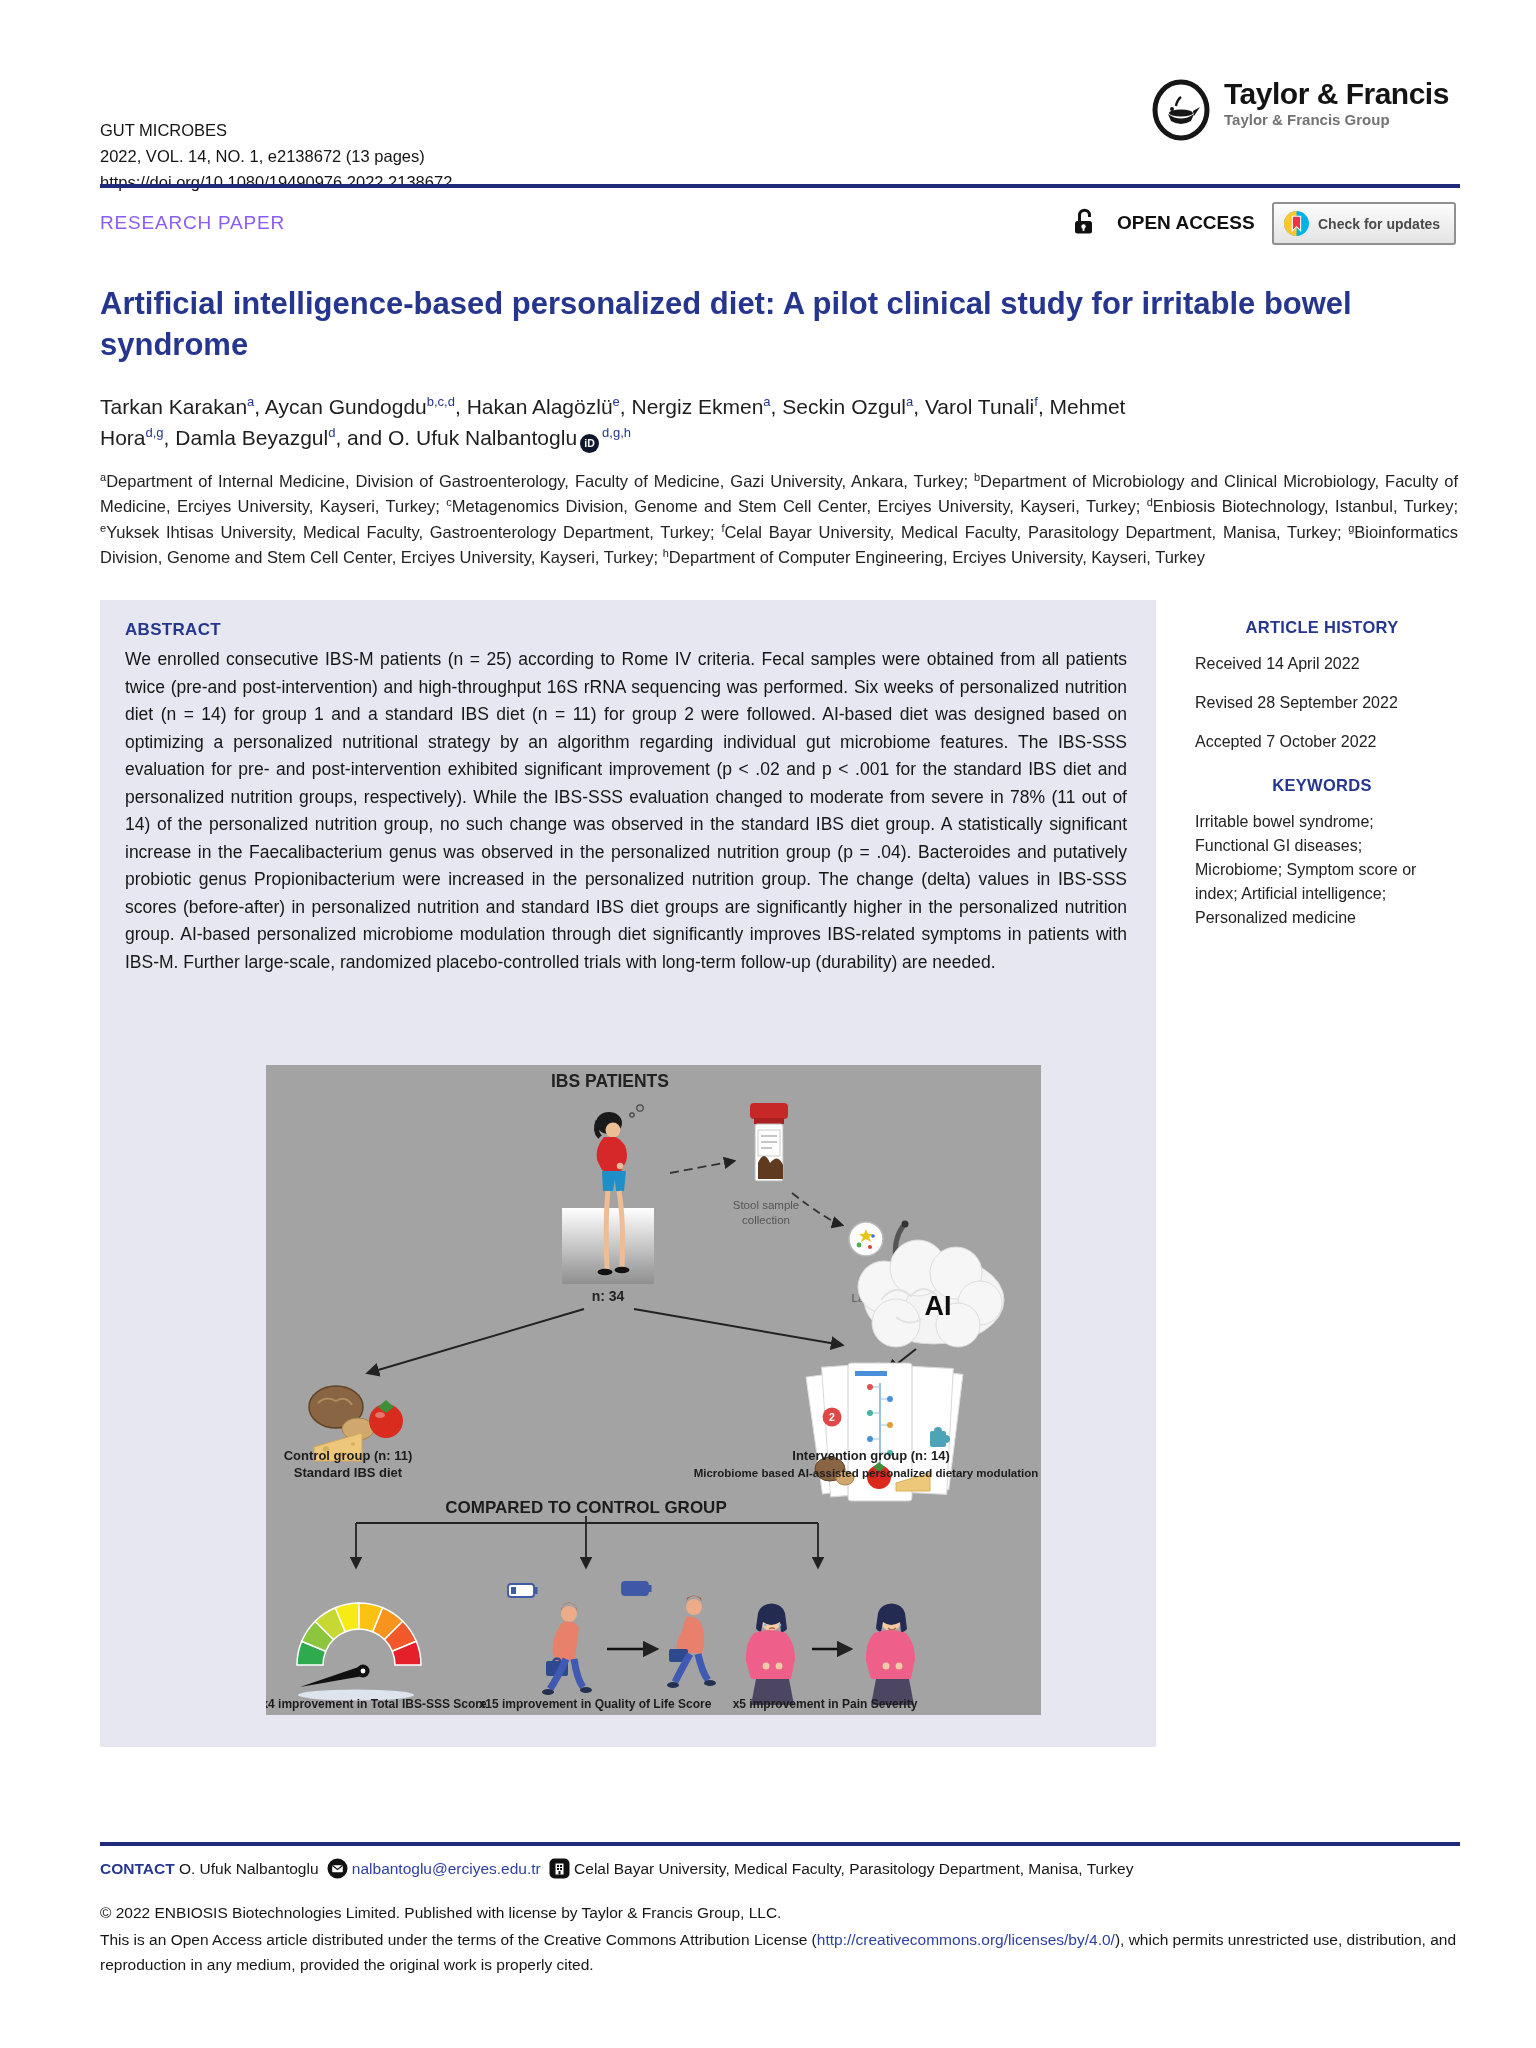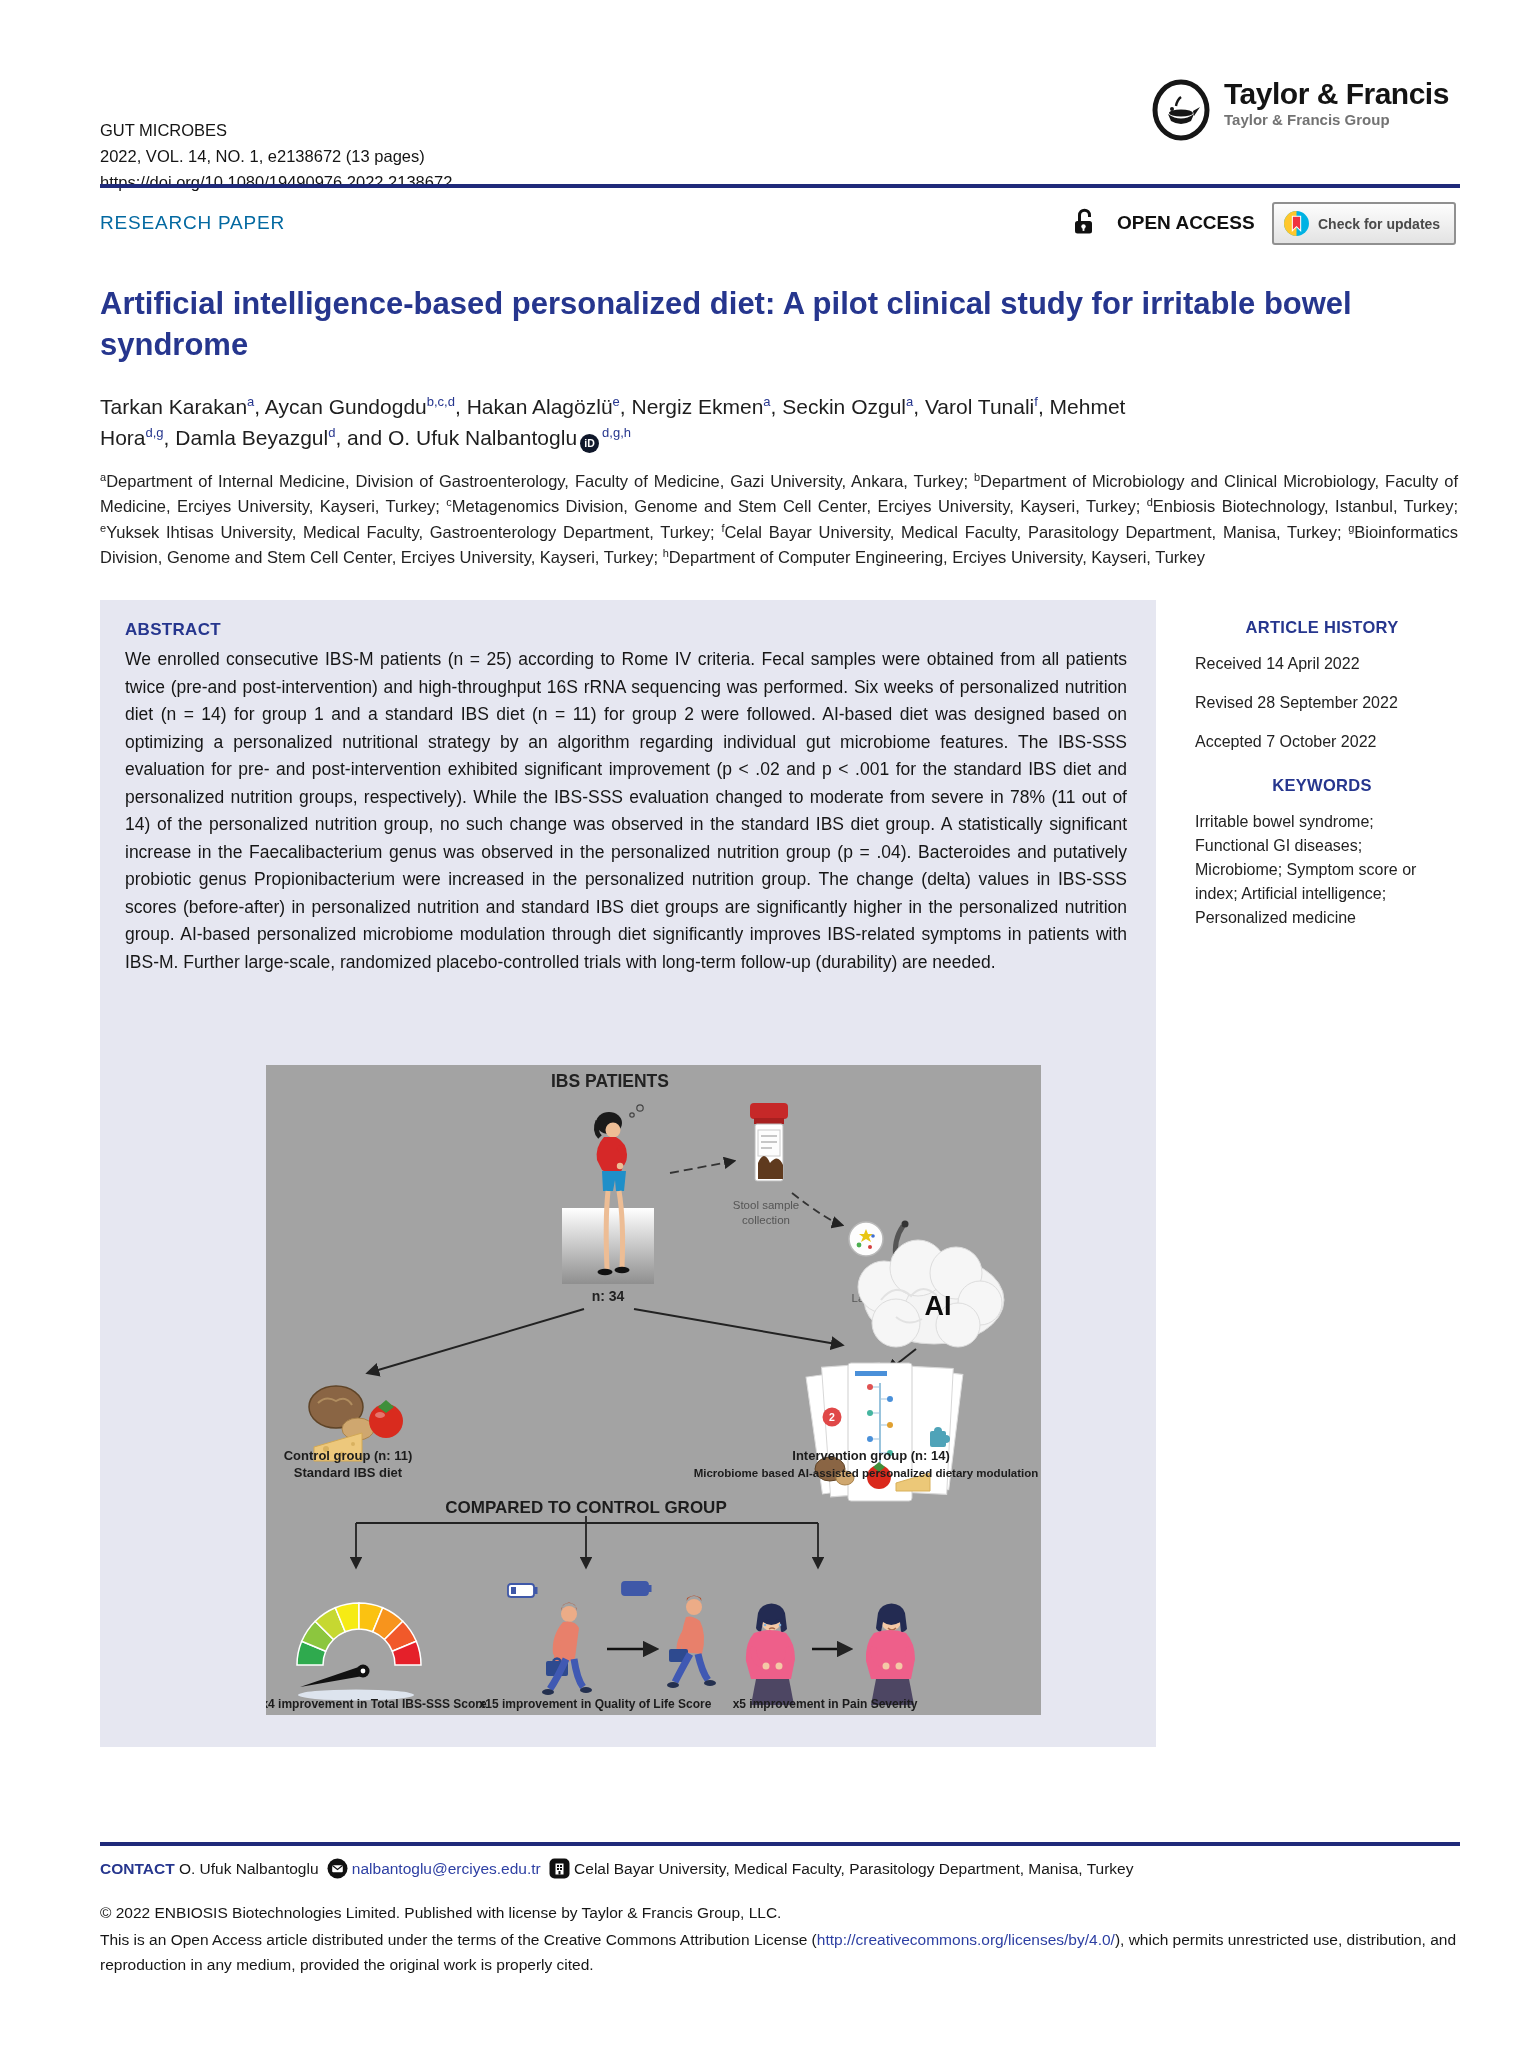--- a/index.html
+++ b/index.html
@@ -10,21 +10,21 @@
   
   .journal-info{left:100px;top:92px;font-size:16.5px;line-height:26px;color:#141414;margin-top:25px;}
   .journal-info .doi-link{color:#141414;}
   .tf-logo{left:1150px;top:78px;display:flex;align-items:flex-start;gap:12px;}
   .tf-text .tf-name{font-size:30px;font-weight:700;color:#141414;letter-spacing:-0.5px;line-height:32px;}
   .tf-text .tf-group{font-size:15px;font-weight:700;color:#737373;line-height:20px;}
   .rule{left:100px;width:1360px;height:4px;background:#1f2a7a;}
   .rule-top{top:184px;}
   .rule-bottom{top:1842px;}
 
-  .research-paper{left:100px;top:212px;font-size:19px;letter-spacing:0.8px;color:#0369a1;}
+  .research-paper{left:100px;top:212px;font-size:19px;letter-spacing:0.8px;color:#8b5cf6;}
   .oa-group{left:1072px;top:207px;display:flex;align-items:center;gap:22px;}
   .oa-label{font-size:19px;font-weight:700;color:#111;}
   .check-badge{left:1272px;top:202px;display:inline-flex;align-items:center;gap:8px;border:2px solid #909090;border-radius:3px;background:linear-gradient(#fdfdfd,#e3e3e3);padding:6px 14px 6px 9px;}
   .check-badge span{font-size:14px;font-weight:700;color:#4a4a4a;}
 
   
   .title{left:100px;top:262px;width:1330px;font-size:31px;line-height:41px;font-weight:700;color:#26368e;}
   .authors{left:100px;top:370px;width:1080px;font-size:21px;line-height:31px;color:#1e1e1e;}
   .authors sup{font-size:13px;color:#26368e;line-height:0;}
   .orcid{display:inline-block;width:19px;height:19px;border-radius:50%;background:#0f172a;color:#fff;font-size:10.5px;font-weight:700;text-align:center;line-height:19px;margin:0 3px;vertical-align:-2px;}

